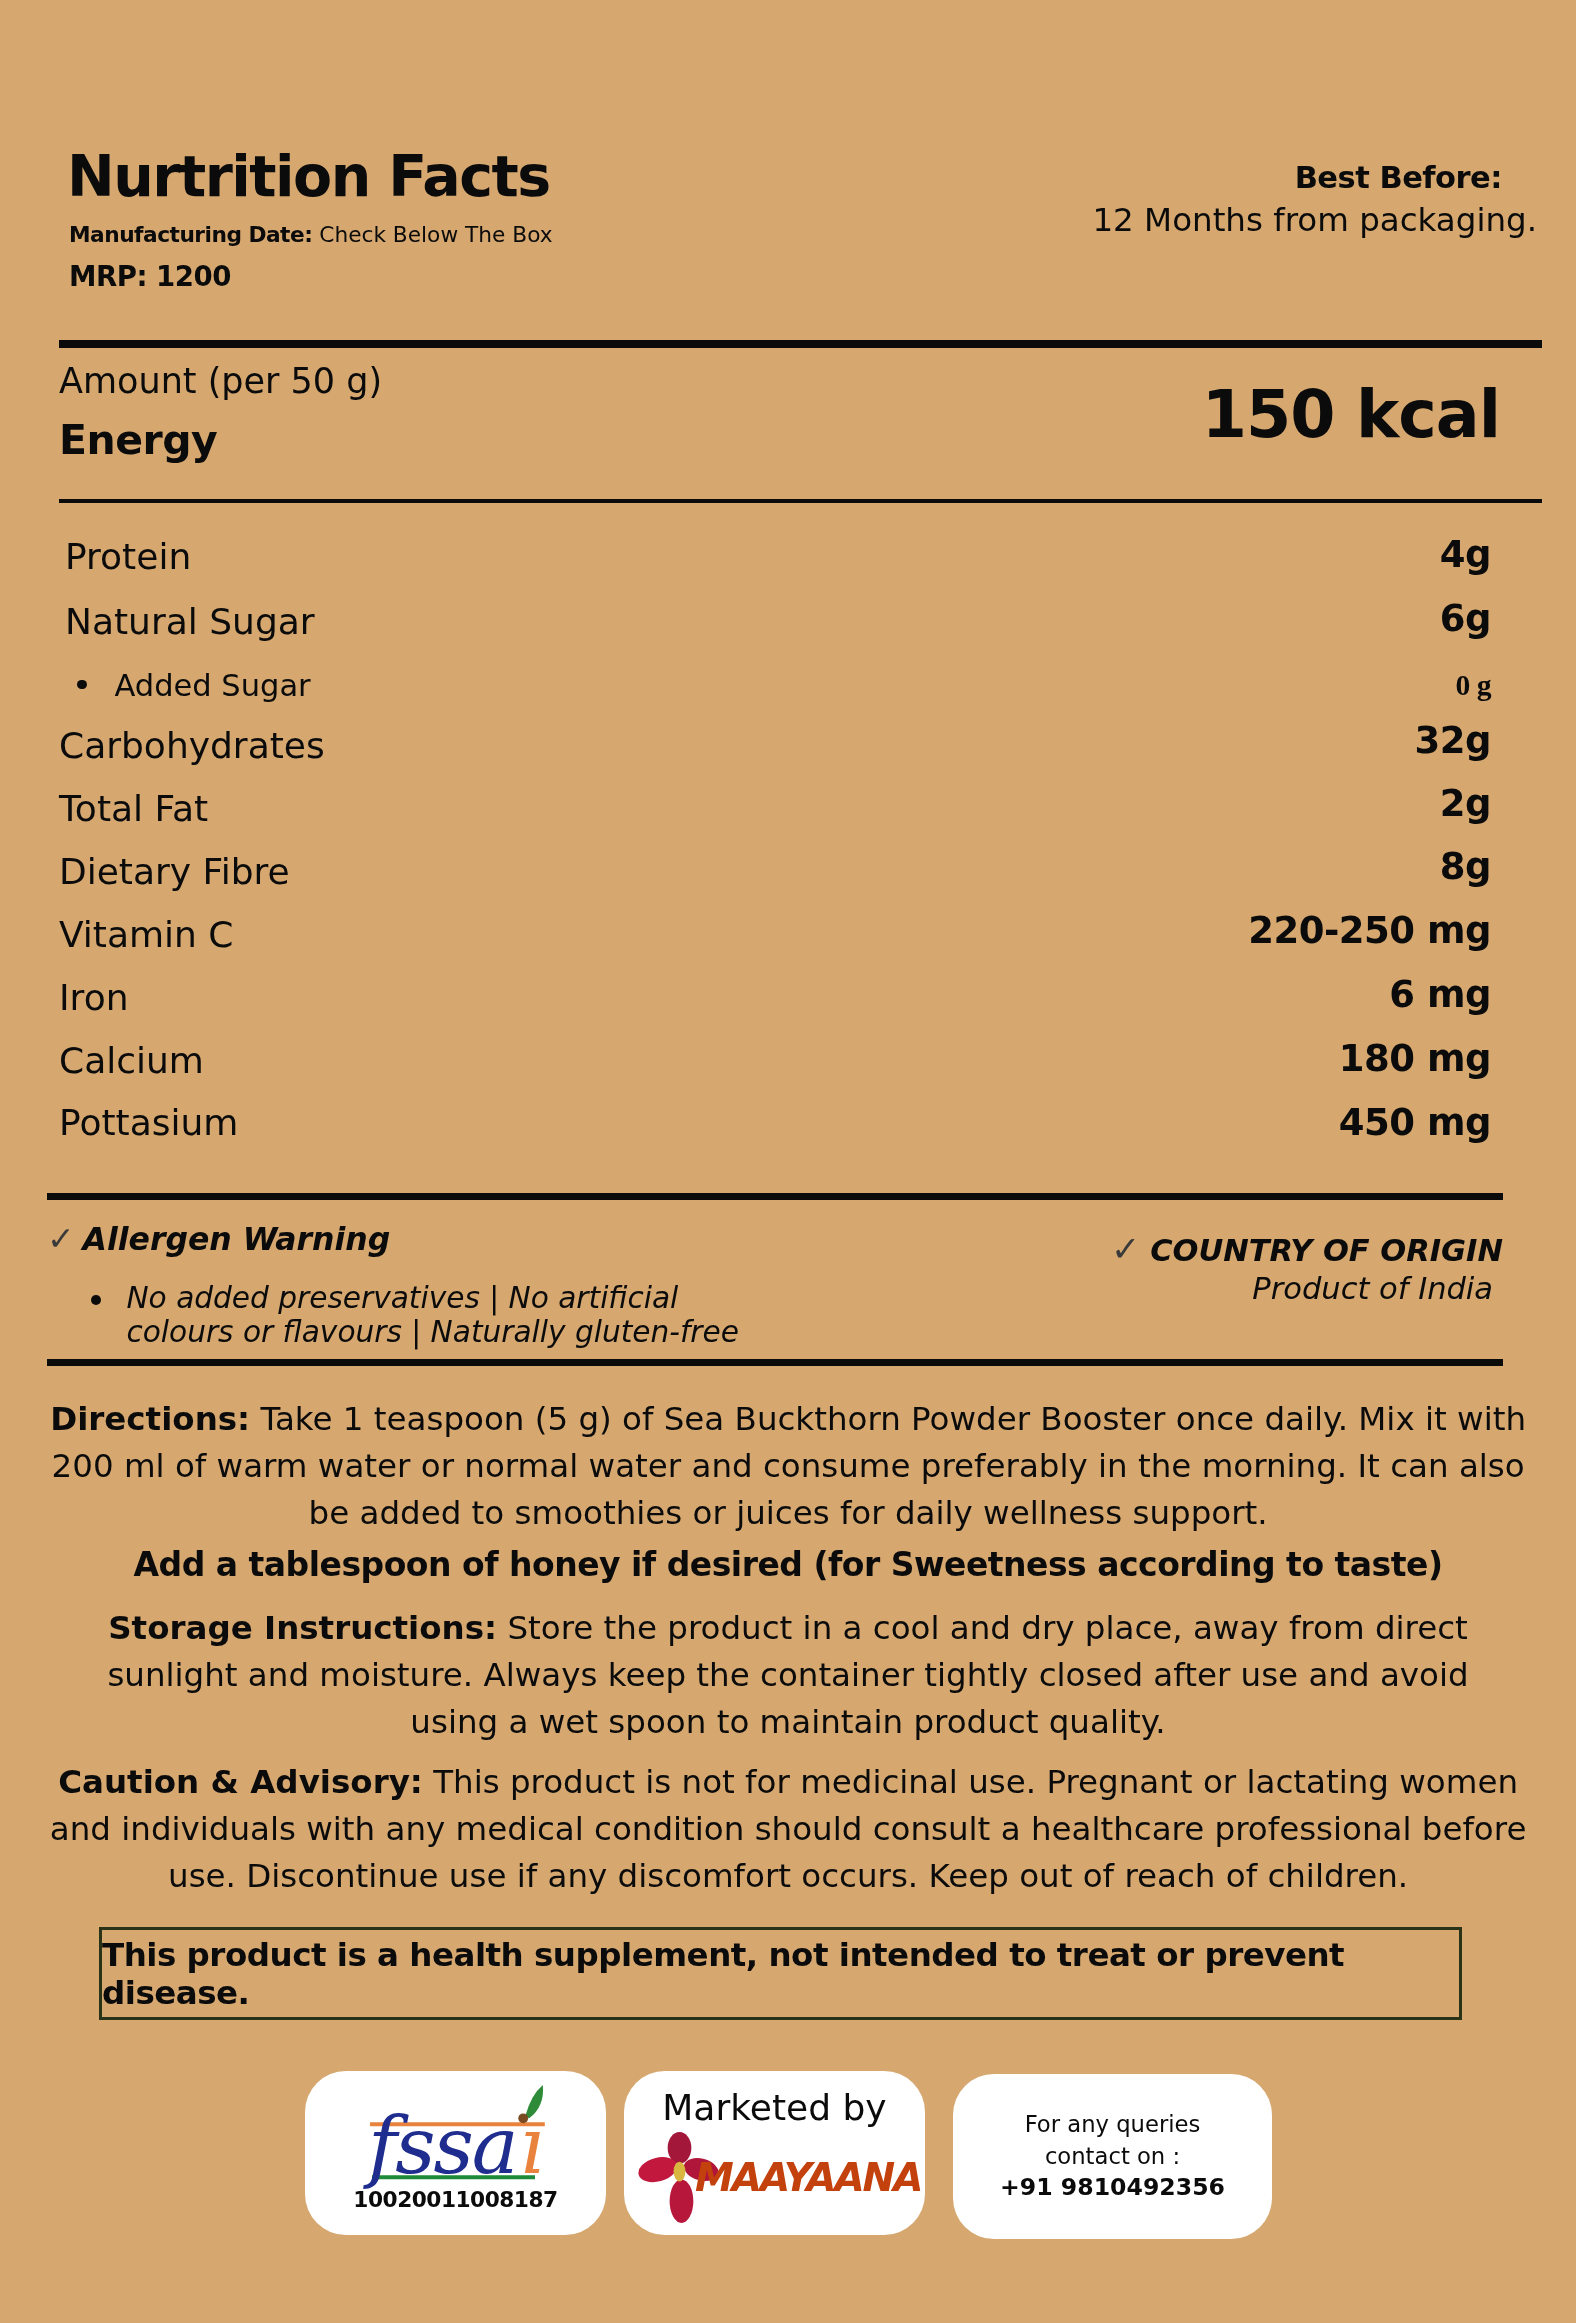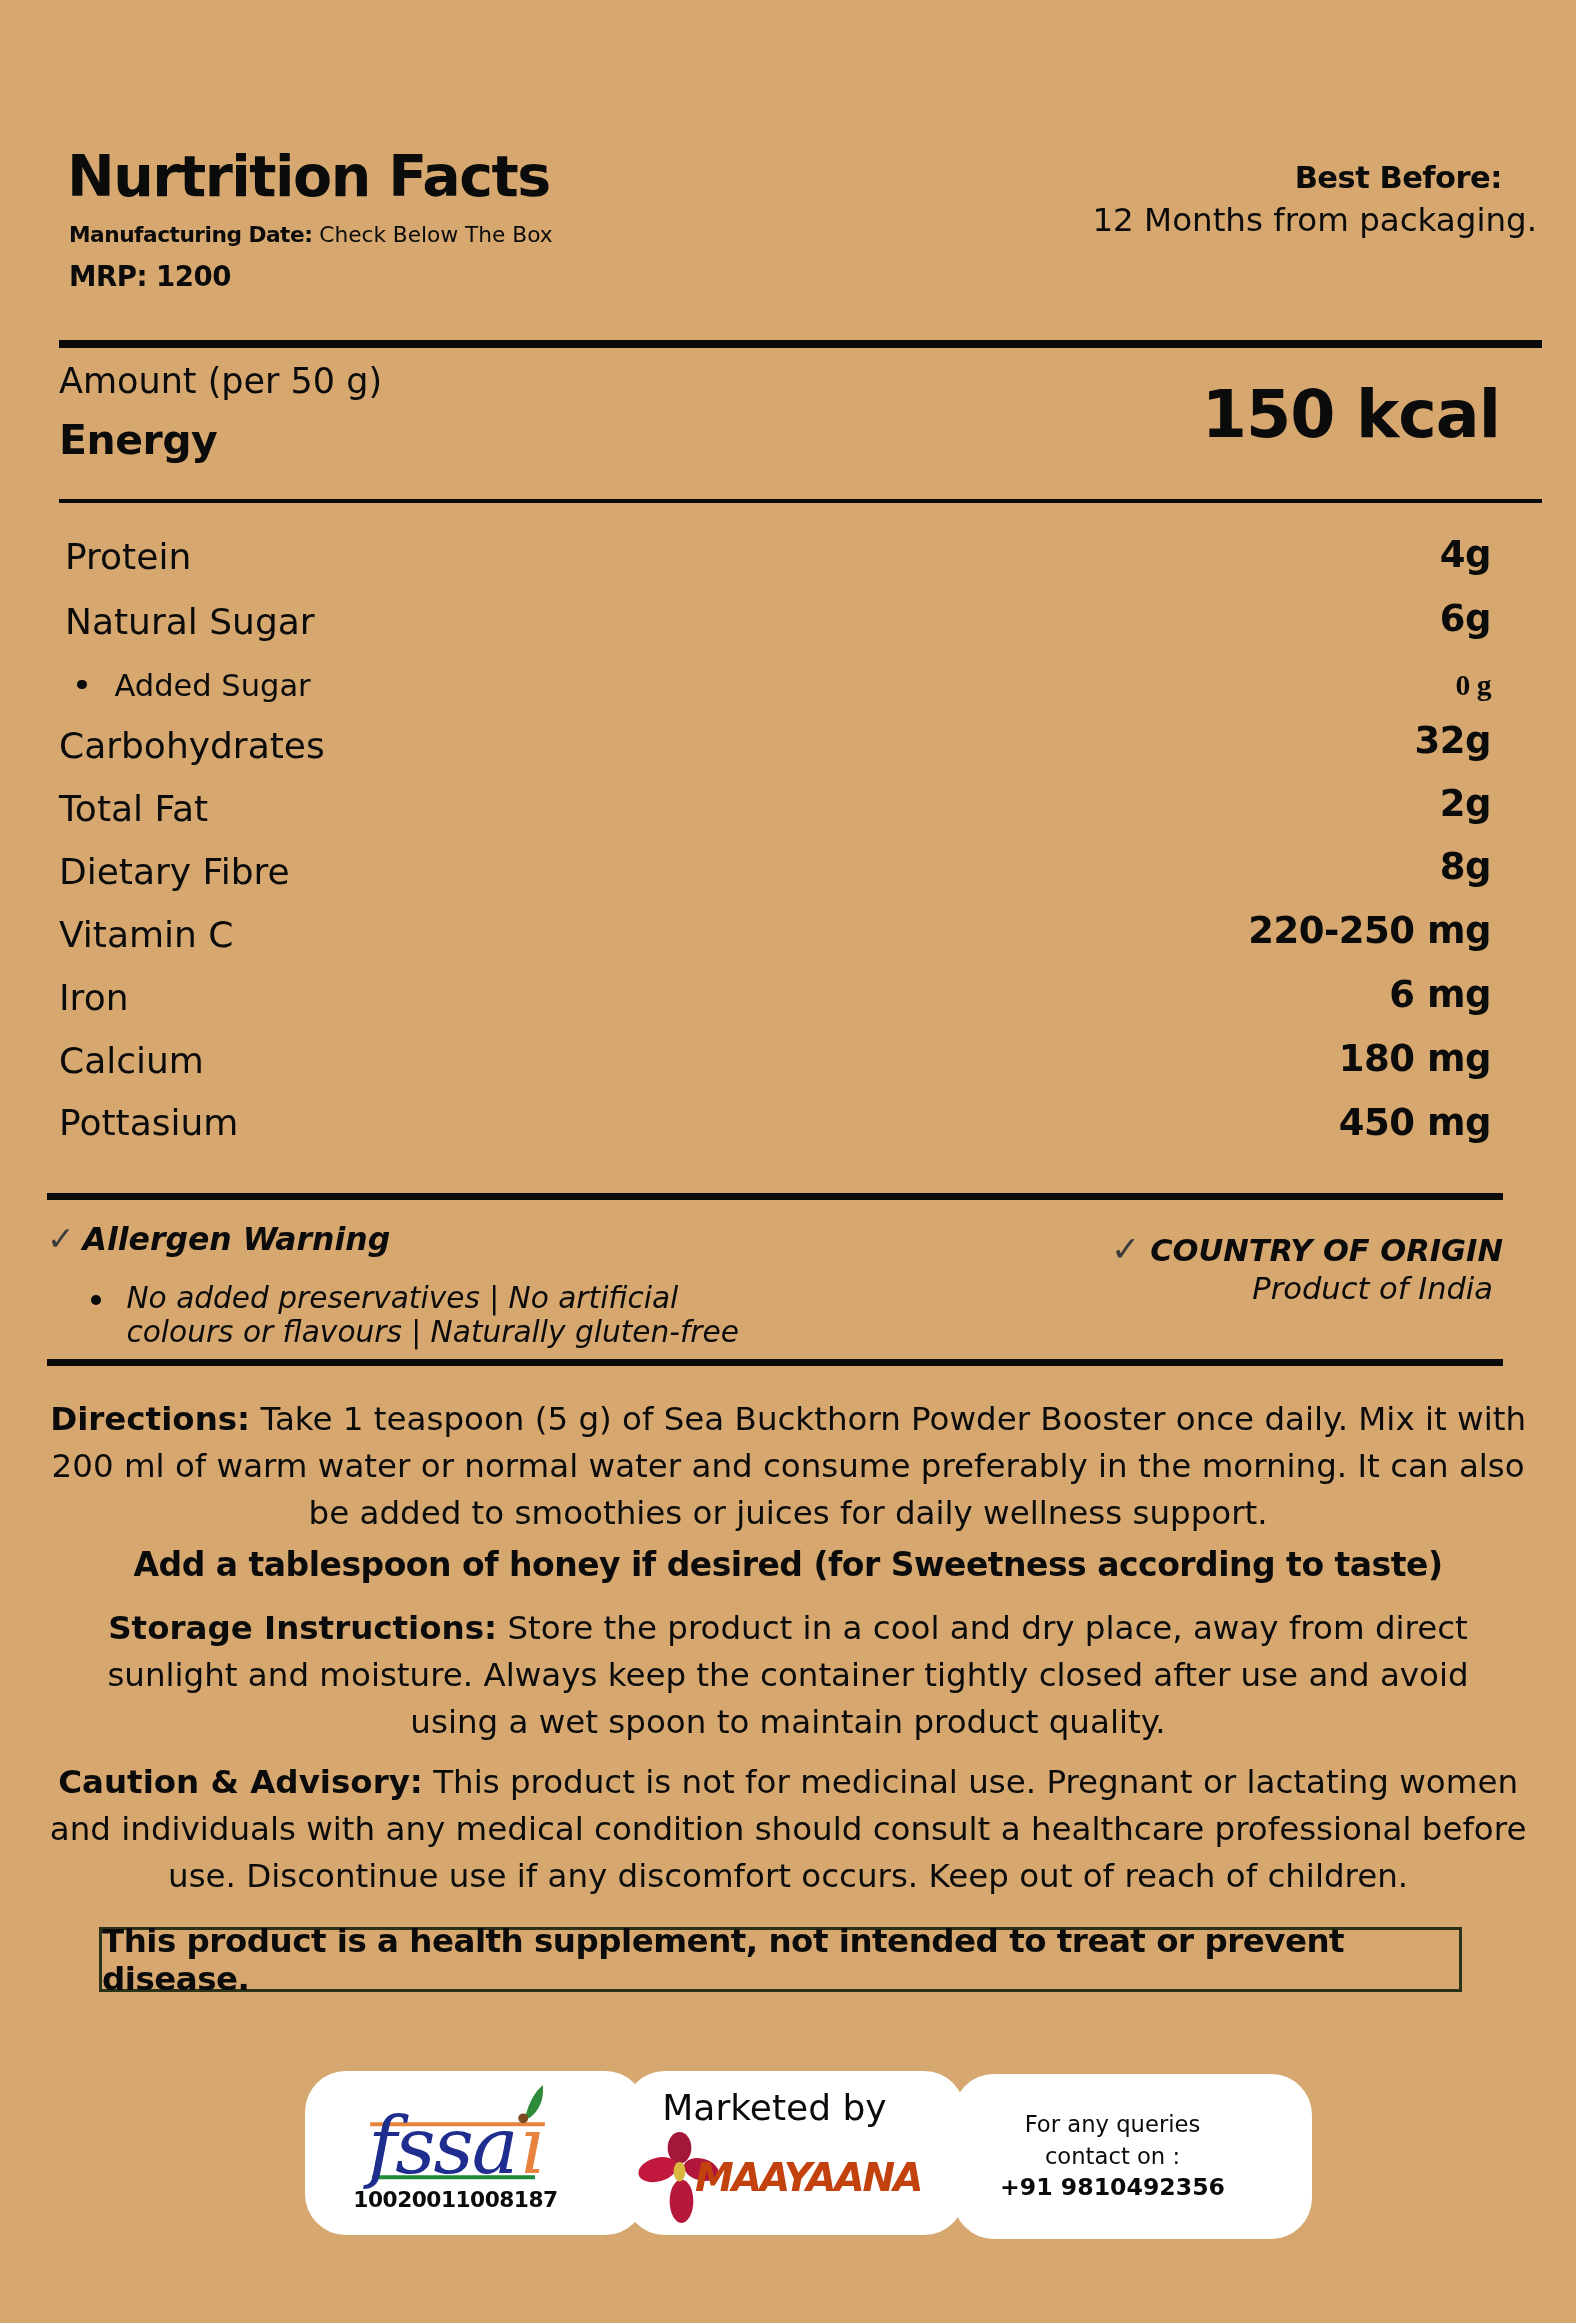--- a/index.html
+++ b/index.html
@@ -43,27 +43,27 @@
   .allergen-body .bullet { margin-top: 13.8px; top: 0; flex: 0 0 auto; margin-right: 25.6px; }
   .origin-h { right: 73px; top: 1229px; font-size: 30.5px; font-weight: 700; font-style: italic; text-align: right; }
   .origin-h .check { font-size: 35px; margin-right: 9.9px; font-style: normal; }
   .origin-v { right: 83px; top: 1271px; font-size: 30.5px; font-style: italic; }
 
   .para { position: absolute; left: 29.6px; width: 1517px; text-align: center; font-size: 32.5px; line-height: 47px; }
   .para b { font-weight: 700; }
   .honey { position: absolute; left: 0; width: 1576px; text-align: center; top: 1545px; font-size: 33px; font-weight: 700; letter-spacing: -0.5px; }
 
   .disclaimer {
-    position: absolute; left: 99px; top: 1927px; width: 1363px; height: 65px;
+    position: absolute; left: 99px; top: 1927px; width: 1363px; height: 93px;
     border: 3px solid #2a3318; box-sizing: border-box;
     display: flex; align-items: center; justify-content: center;
     font-size: 32.5px; font-weight: 700; letter-spacing: -0.5px;
   }
 
-  .card { position: absolute; background: #ffffff; border-radius: 41px; top: 2071px; height: 164px; padding-left: 40px; }
+  .card { position: absolute; background: #ffffff; border-radius: 41px; top: 2071px; height: 164px; }
   .c1 { left: 305px; width: 301px; }
   .c2 { left: 624px; width: 301px; }
   .c3 { left: 953px; width: 319px; top: 2074px; height: 165px; }
 
   .fssai-logo { position: absolute; left: 45px; top: 9.9px; width: 207px; height: 108px; }
   .fssai-num { position: absolute; left: 0; width: 301px; text-align: center; top: 116px; font-size: 21.7px; font-weight: 700; letter-spacing: -0.5px; }
 
   .mk-label { position: absolute; left: 0; width: 301px; text-align: center; top: 15.8px; font-size: 36px; font-weight: 400; }
   .mk-flower { position: absolute; left: 13.8px; top: 59px; width: 83px; height: 95px; }
   .mk-brand { position: absolute; left: 71px; top: 84px; font-size: 39px; font-weight: 900; font-style: italic; color: #c2410c; letter-spacing: -2px; }

